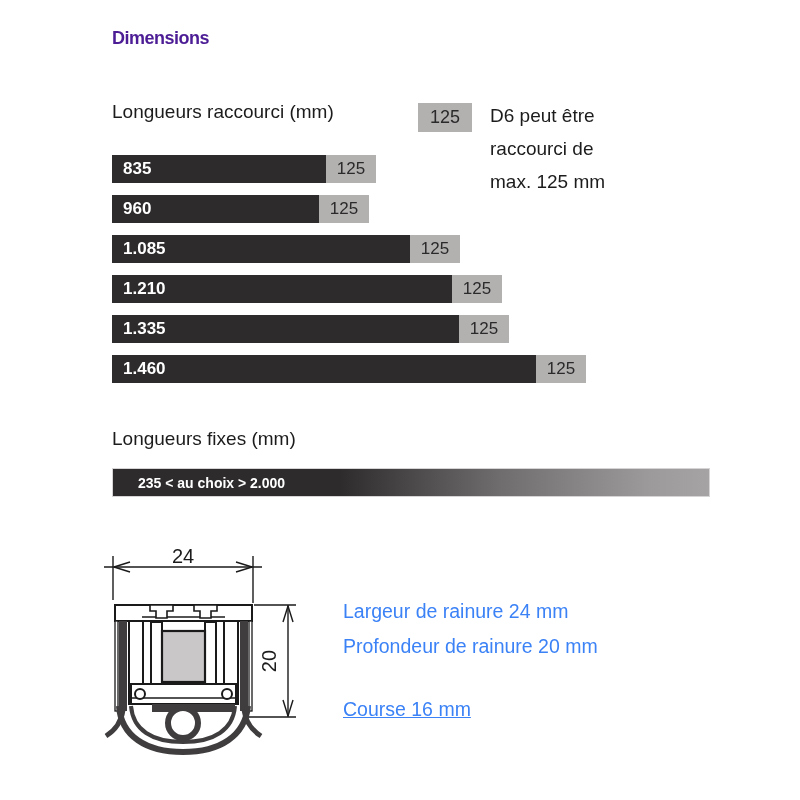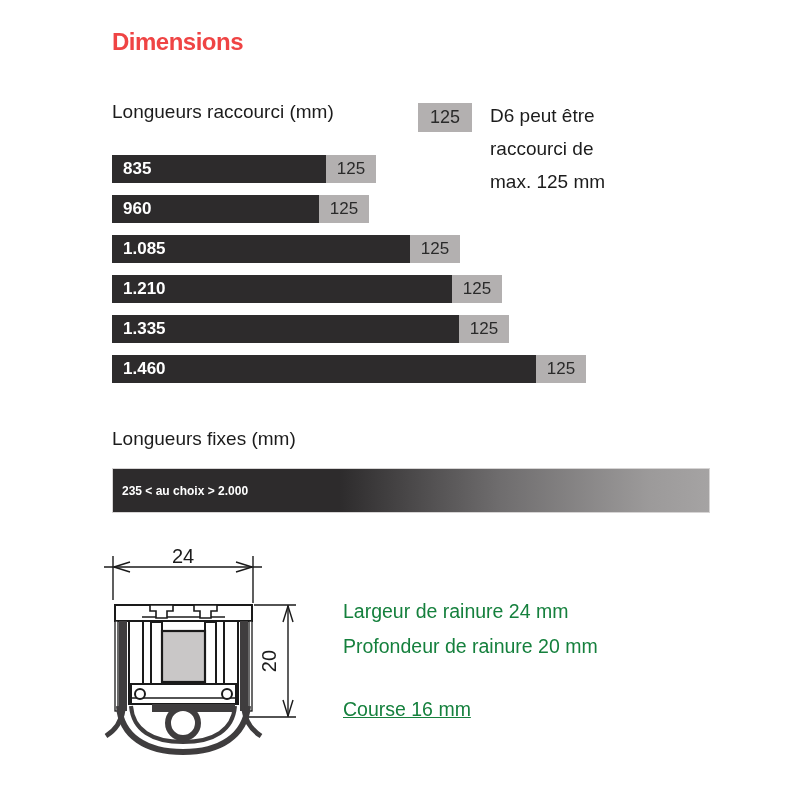--- a/index.html
+++ b/index.html
@@ -2,48 +2,48 @@
 <html><head>
 <meta charset="utf-8">
 <style>
   html,body{margin:0;padding:0;}
   body{
     width:800px;height:800px;position:relative;background:#ffffff;
     font-family:"Liberation Sans", sans-serif;color:#1c1c1c;overflow:hidden;
   }
   .abs{position:absolute;}
   .page-title{
-    left:112px;top:28px;font-size:24px;font-weight:bold;letter-spacing:-0.5px;color:#ef4444;
+    left:112px;top:28px;font-size:18px;font-weight:bold;letter-spacing:-0.5px;color:#4c1d95;
   }
   .section-label{font-size:19px;color:#1c1c1c;}
   #std-label{left:112px;top:101px;}
   #fix-label{left:112px;top:428px;}
   .legend-box{
     left:418px;top:103px;width:54px;height:29px;background:#b3b0b0;
     display:flex;align-items:center;justify-content:center;
     font-size:18px;color:#2a2a2a;
   }
   .note{left:490px;top:99px;width:170px;font-size:19px;line-height:33px;color:#1c1c1c;}
   .bar-row{position:absolute;left:112px;height:28px;display:flex;border-radius:6px;}
   .bar-dark{
     background:#2d2b2c;color:#ffffff;font-weight:bold;font-size:17px;
     display:flex;align-items:center;padding-left:11px;box-sizing:border-box;height:28px;
   }
   .bar-ext{
     background:#b3b0b0;color:#2a2a2a;font-size:17px;width:50px;height:28px;
     display:flex;align-items:center;justify-content:center;
   }
   .fixed-bar{
-    left:112px;top:468px;width:598px;height:45px;box-sizing:border-box;
+    left:112px;top:468px;width:598px;height:29px;box-sizing:border-box;
     background:linear-gradient(to right,#2d2b2c 0%,#2d2b2c 38%,#6f6d6e 65%,#9c9a9a 90%,#a5a3a3 100%);
     border:1px solid #d6d4d4;
-    display:flex;align-items:center;padding-left:9px;
-    color:#ffffff;font-weight:bold;font-size:12px;
+    display:flex;align-items:center;padding-left:25px;
+    color:#ffffff;font-weight:bold;font-size:14px;
   }
-  .spec-line{left:343px;font-size:19.5px;color:#15803d;}
+  .spec-line{left:343px;font-size:19.5px;color:#3b82f6;}
   #spec-0{top:600px;}
   #spec-1{top:635px;}
   #spec-2{top:698px;text-decoration:underline;}
   #seal-drawing{left:100px;top:538px;}
   svg text{font-family:"Liberation Sans",sans-serif;}
 </style>
 </head>
 <body>
 
 <div class="abs page-title">Dimensions</div>

